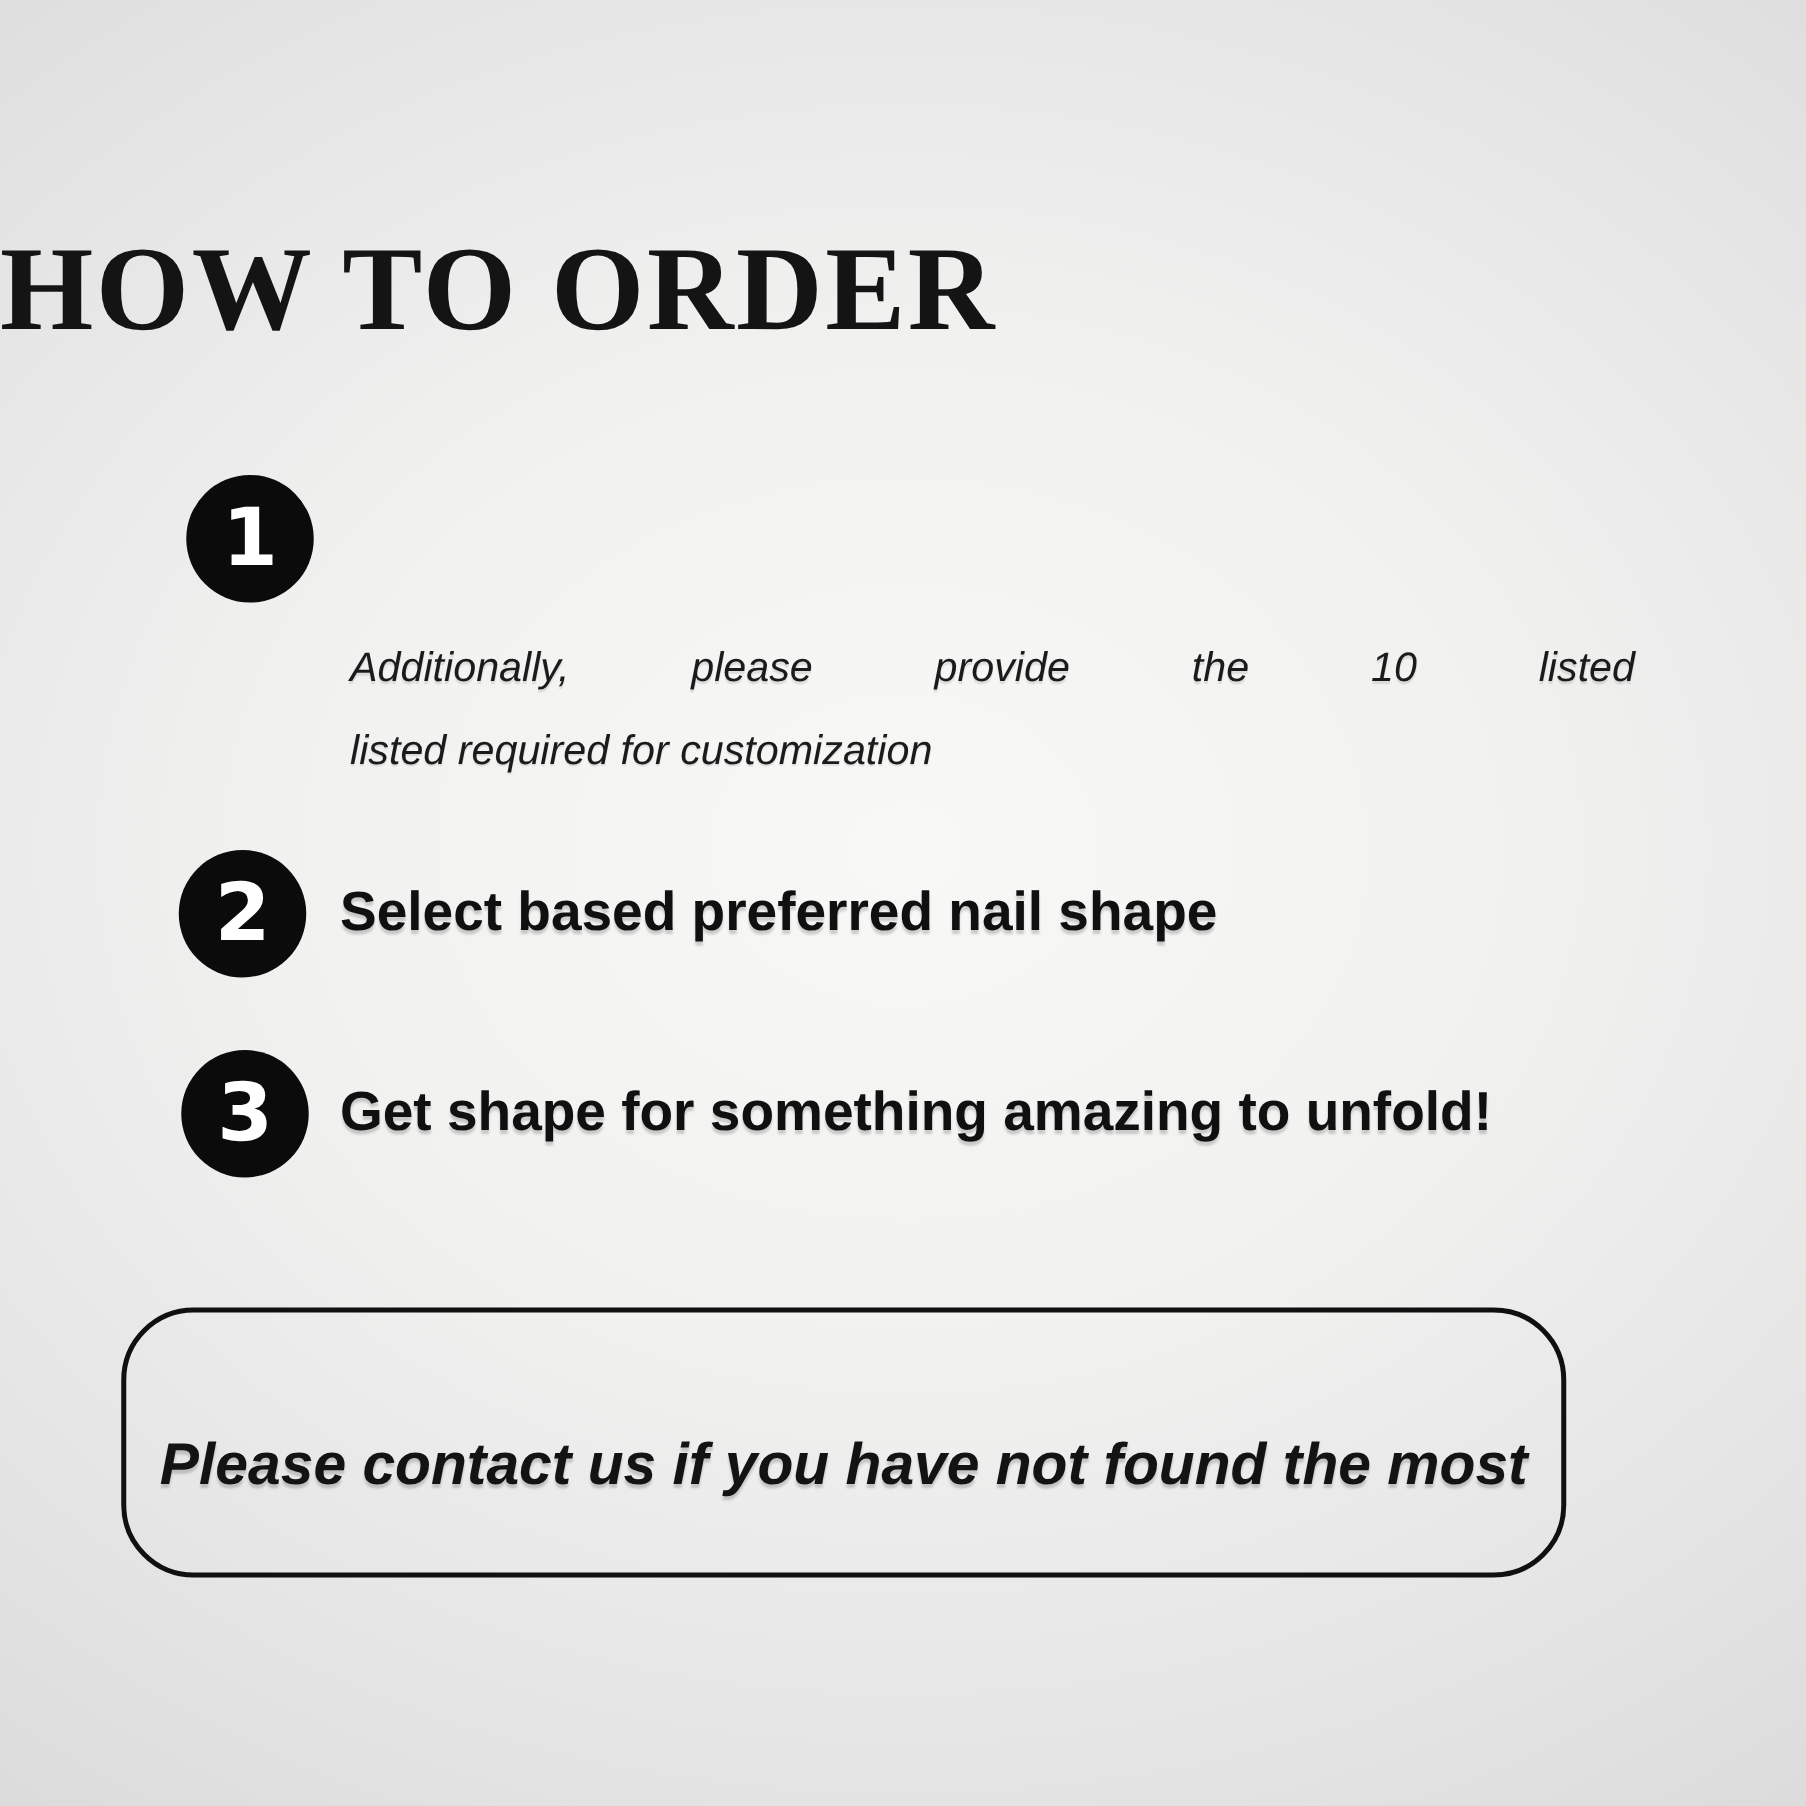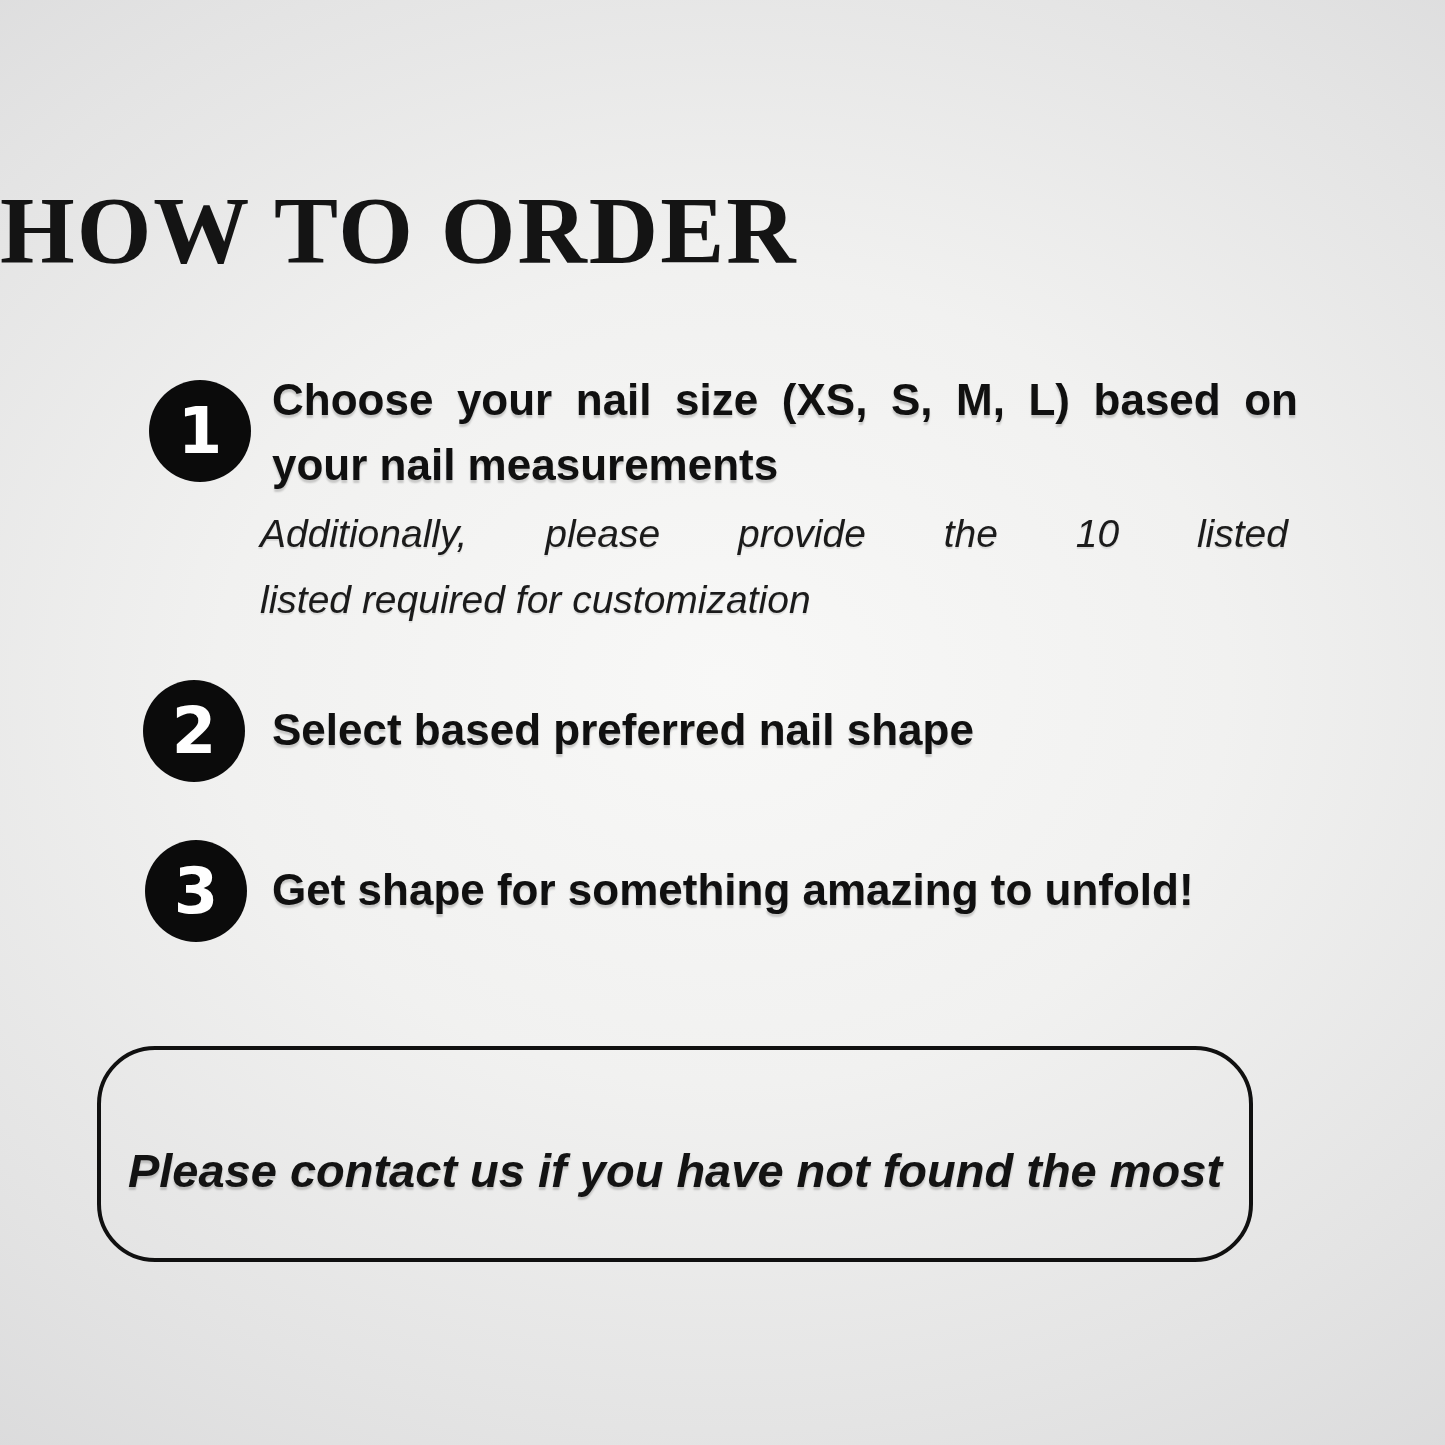--- a/index.html
+++ b/index.html
@@ -64,26 +64,26 @@
   }
   #step-1-text { top: 367px; }
   #step-2-text { top: 697px; }
   #step-3-text { top: 857px; }
   .line-stretch {
     text-align: justify;
     text-align-last: justify;
   }
   .note {
     position: absolute;
-    left: 260px;
+    left: 280px;
     top: 501px;
     width: 1028px;
     font-style: italic;
     font-weight: 400;
-    font-size: 39px;
+    font-size: 33px;
     line-height: 66px;
     color: #1b1b1b;
     text-shadow: 0 2px 1px rgba(0,0,0,0.10);
   }
   .contact-box {
     position: absolute;
     left: 97px;
     top: 1046px;
     width: 1156px;
     height: 216px;
@@ -108,24 +108,20 @@
 </head>
 <body>
 
 <div class="canvas">
 
   <h1 class="title">HOW TO ORDER</h1>
 
   <div class="badge" id="badge-1">
     <span class="badge-num">1</span>
   </div>
-  <div class="step-text" id="step-1-text">
-    <div class="line-stretch">Choose your nail size (XS, S, M, L) based on</div>
-    <div>your nail measurements</div>
-  </div>
   <div class="note">
     <div class="line-stretch">Additionally, please provide the 10 listed</div>
     <div>listed required for customization</div>
   </div>
 
   <div class="badge" id="badge-2">
     <span class="badge-num">2</span>
   </div>
   <div class="step-text" id="step-2-text">
     <div>Select based preferred nail shape</div>

